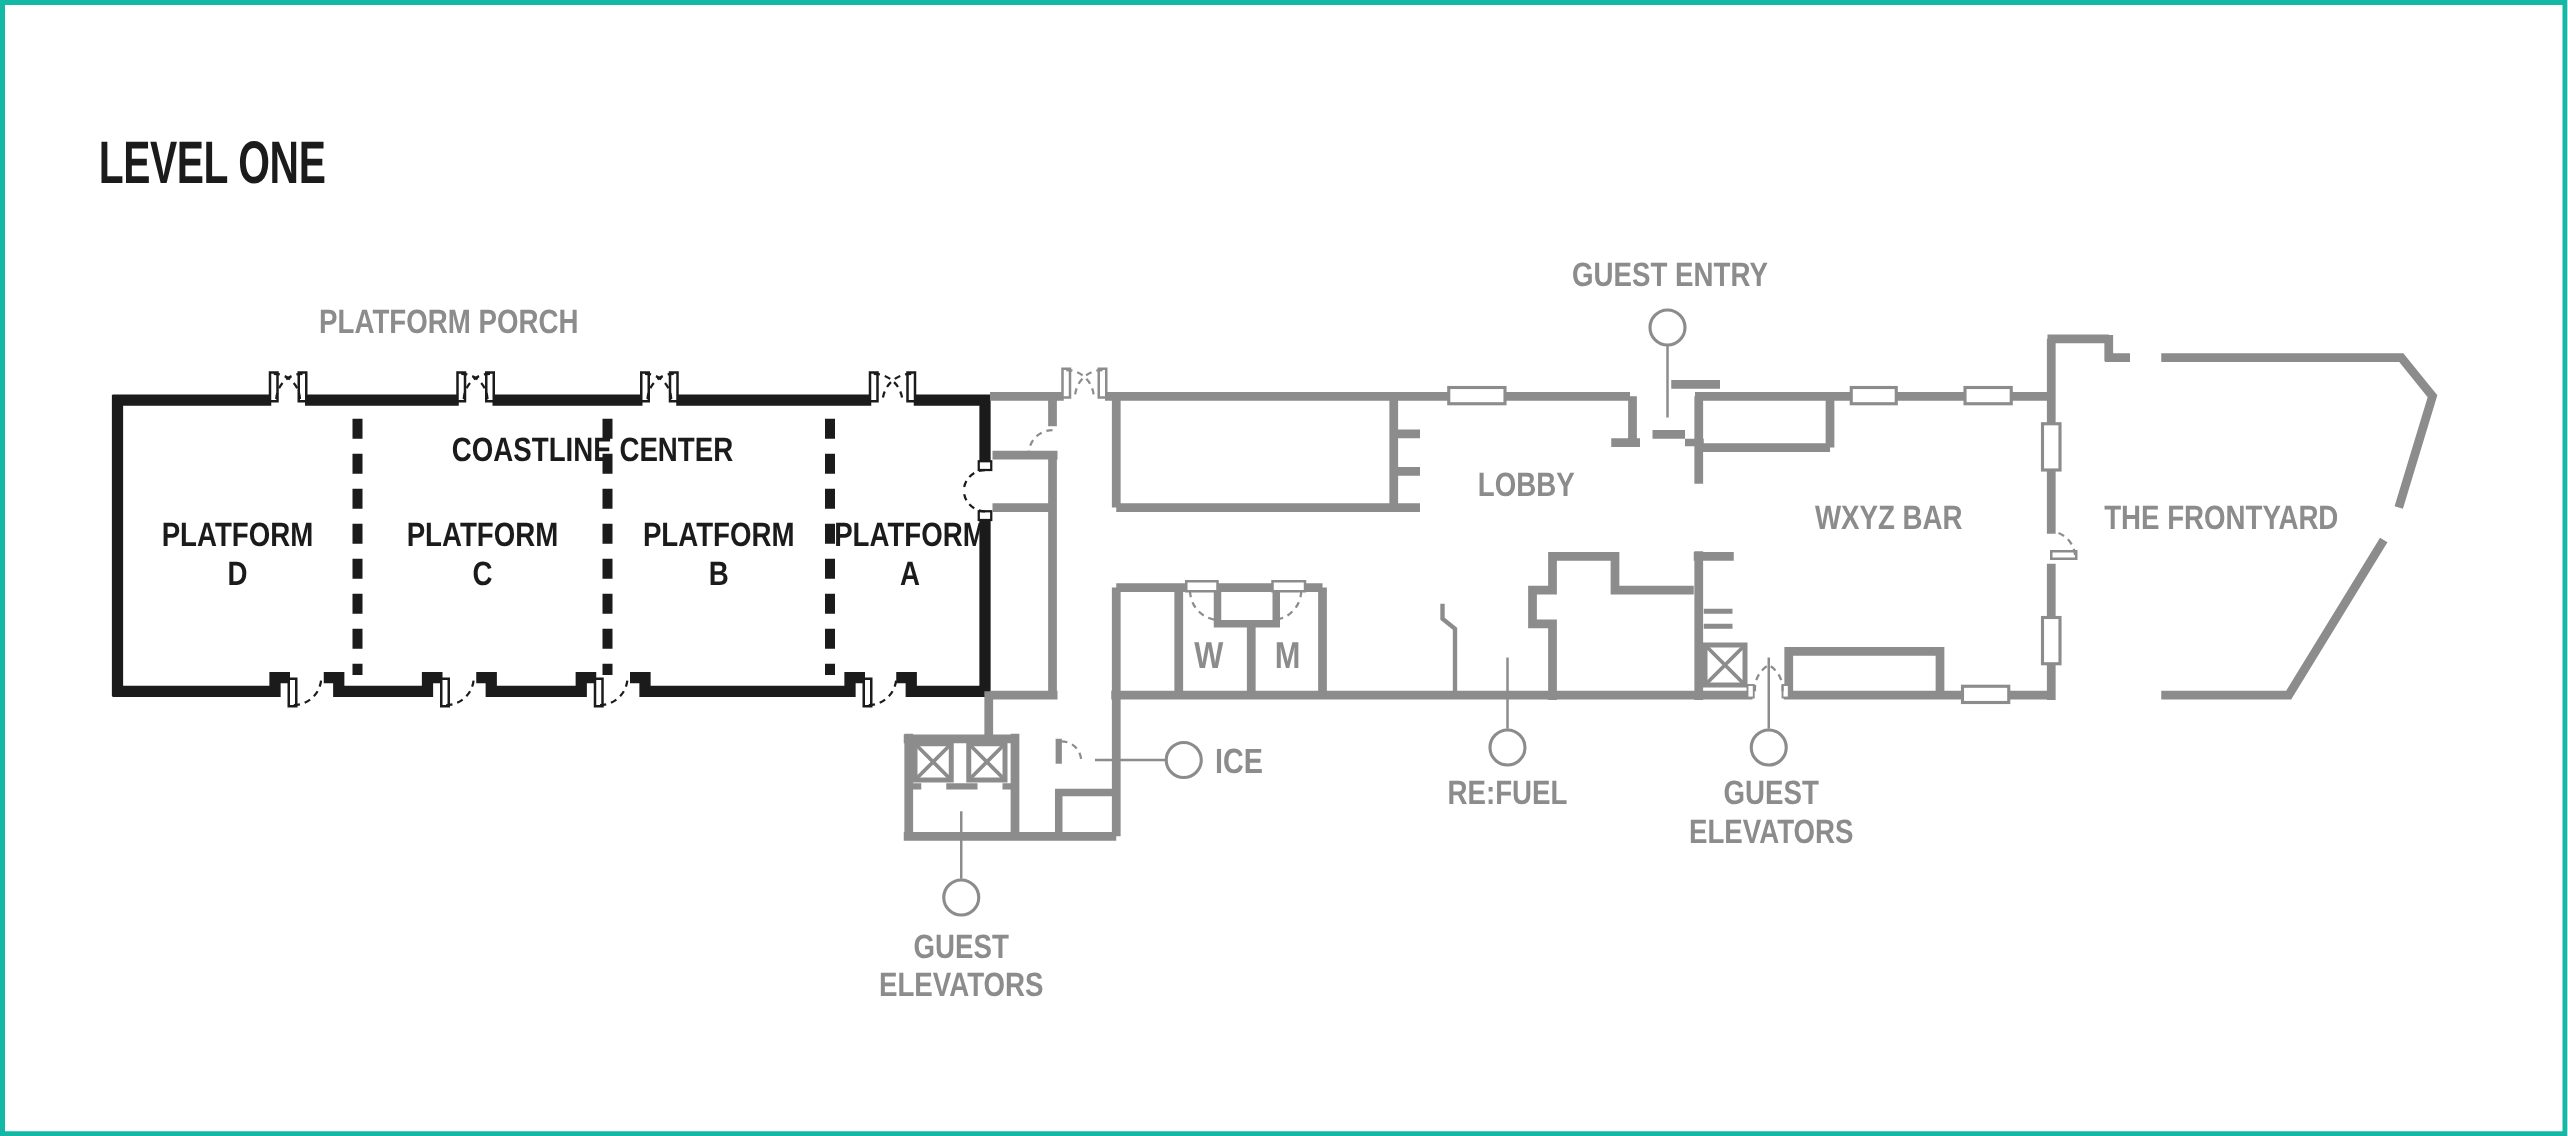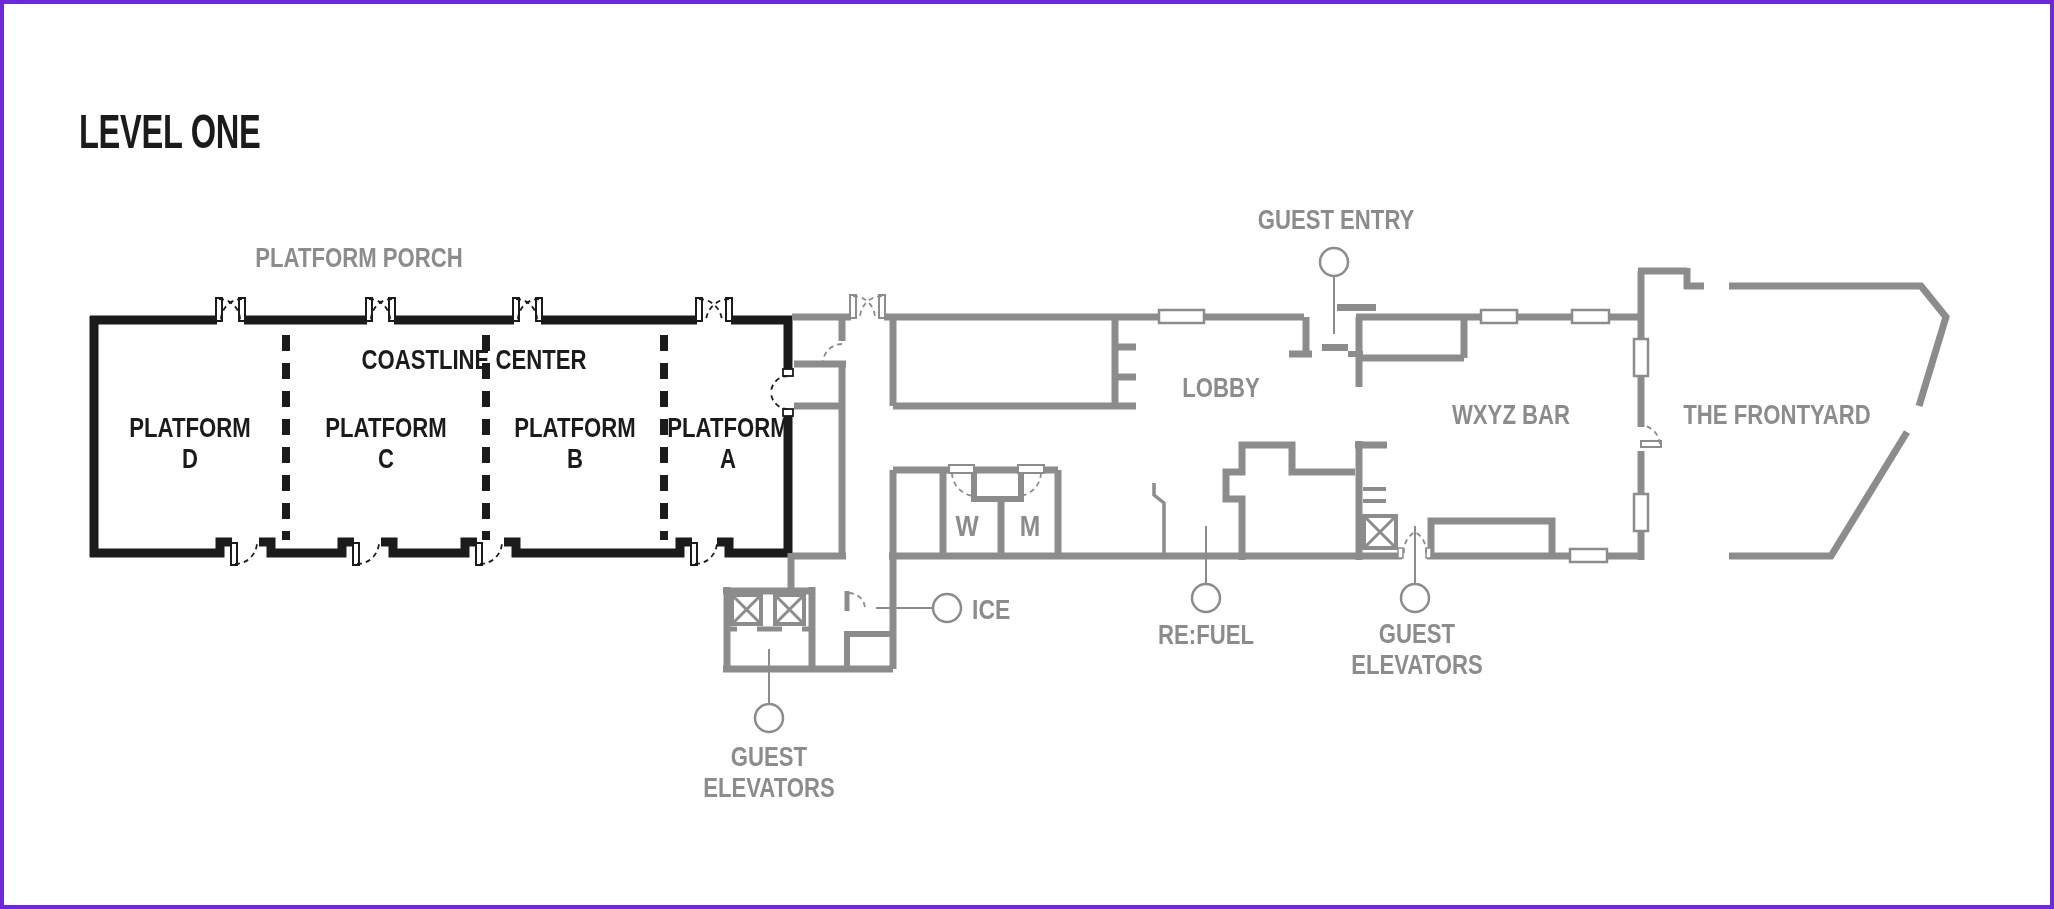--- a/index.html
+++ b/index.html
@@ -1,20 +1,20 @@
 <!DOCTYPE html>
 <html style="--ink: #1b1b1b; --line: #8c8c8c;"><head>
 <meta charset="utf-8">
 <style>
   html,body{margin:0;padding:0;background:#e8e8e8;}
   .canvas{
     position:relative;
     width:2054px;height:909px;
     background:#fff;
-    border:4px solid #6d28d9;
+    border:4px solid #14b8a6;
     box-sizing:border-box;
     overflow:hidden;
     font-family:"Liberation Sans", sans-serif;
   }
   svg.plan{position:absolute;left:0;top:0;width:2046px;height:901px;}
   .lbl{
     position:absolute;
     font-weight:bold;
     color:var(--line,#8c8c8c);
     font-size:27px;

